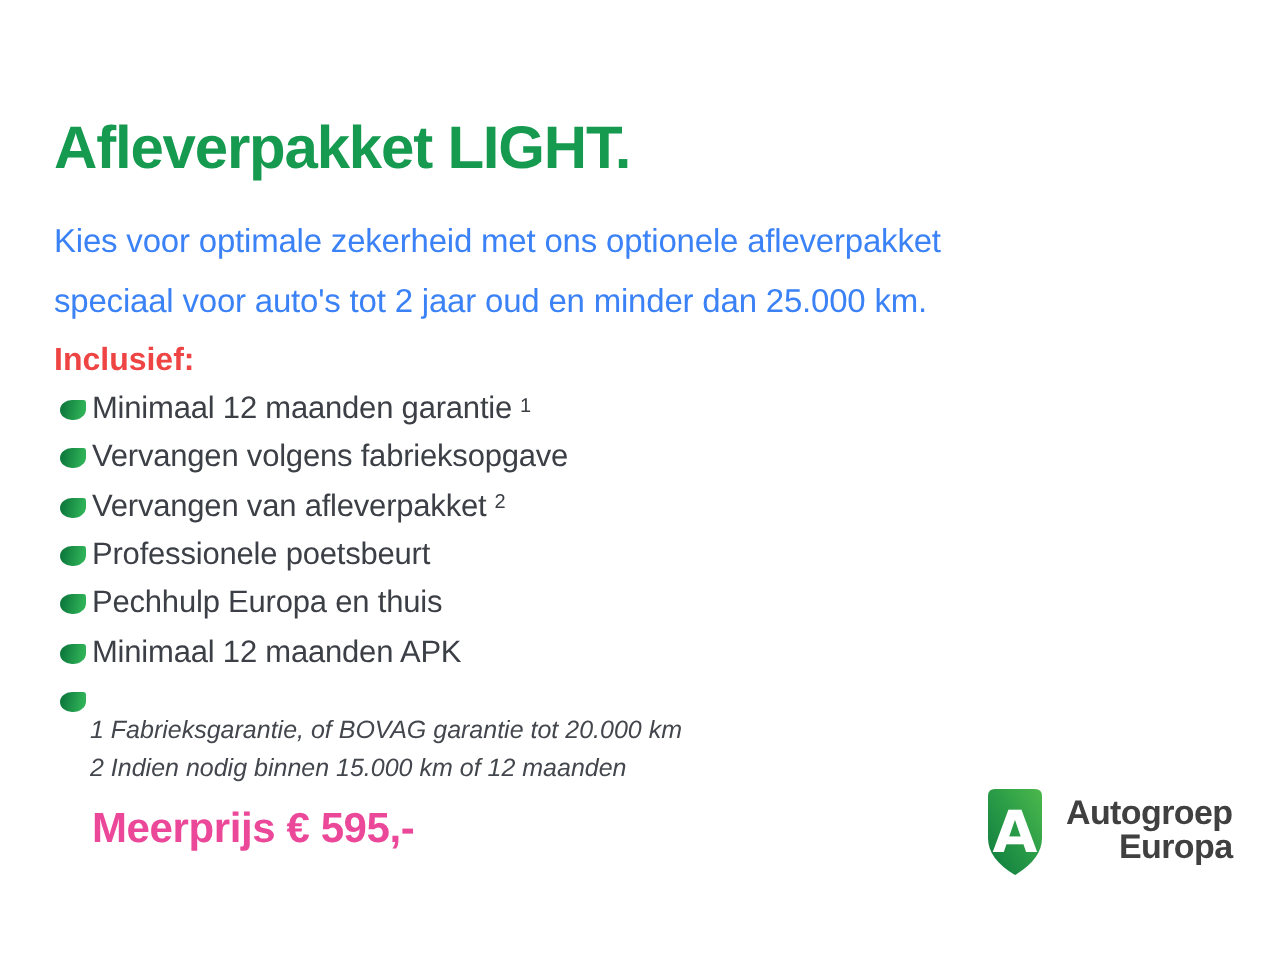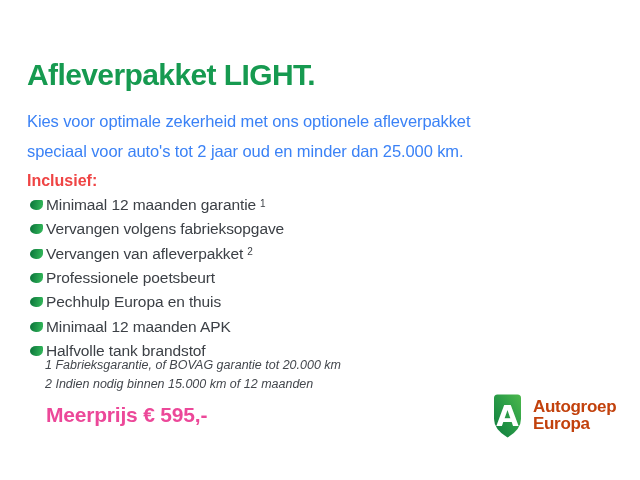--- a/index.html
+++ b/index.html
@@ -107,22 +107,23 @@
     align-items: flex-start;
   }
   .brand-shield { display: block; flex: 0 0 auto; }
   .brand-text {
     margin-left: 8px;
     padding-top: 7px;
     font-size: 17px;
     font-weight: 700;
     line-height: 16.5px;
     letter-spacing: -0.3px;
-    color: #c2410c;
+    color: #404040;
     white-space: nowrap;
+    text-align: right;
   }
 </style>
 </head>
 <body>
 
 <div class="canvas">
 
   <h1 class="headline">Afleverpakket LIGHT.</h1>
 
   <div class="intro">
@@ -154,21 +155,20 @@
       <div class="benefit-row">
         <span class="leaf"></span>
         <span class="benefit-text">Pechhulp Europa en thuis</span>
       </div>
       <div class="benefit-row">
         <span class="leaf"></span>
         <span class="benefit-text">Minimaal 12 maanden APK</span>
       </div>
       <div class="benefit-row">
         <span class="leaf"></span>
-        <span class="benefit-text">Halfvolle tank brandstof</span>
       </div>
     </div>
 
   <div class="footnotes">
     <div>1 Fabrieksgarantie, of BOVAG garantie tot 20.000 km</div>
     <div>2 Indien nodig binnen 15.000 km of 12 maanden</div>
   </div>
 
   <div class="price">Meerprijs € 595,-</div>
 

